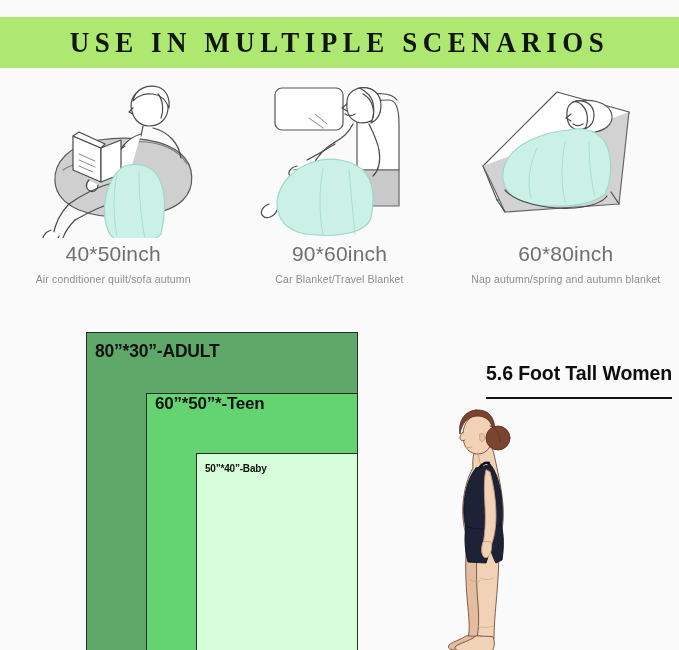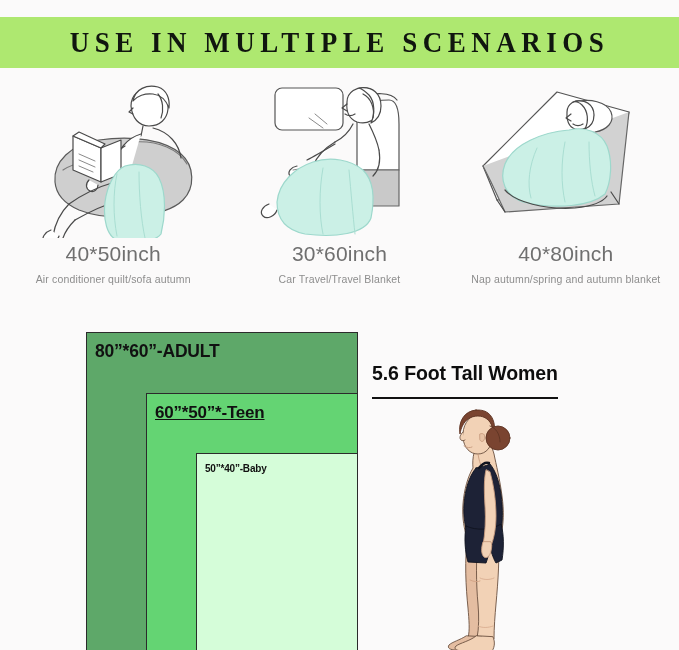--- a/index.html
+++ b/index.html
@@ -2,21 +2,21 @@
 <html><head>
 <meta charset="utf-8">
 <style>
   html,body{margin:0;padding:0;}
   body{
     width:679px;height:650px;
     background:#fbfafa;
     font-family:"Liberation Sans", sans-serif;
     overflow:hidden;position:relative;
   }
-  .page{position:absolute;inset:0;}
+  .page{position:absolute;inset:0;text-align:right;}
 
   
   .banner{
     position:absolute;left:0;top:17px;width:679px;height:51px;
     background:#aee870;
     display:flex;align-items:center;justify-content:center;
   }
   .banner-title{
     font-family:"Liberation Serif", serif;
     font-size:27px;font-weight:700;color:#10160f;
@@ -41,21 +41,21 @@
   }
   .rect{position:absolute;border:1.6px solid #2b2b2b;box-sizing:border-box;}
   .rect-adult{left:86px;top:332px;width:272px;height:322px;background:#5ea869;z-index:1;}
   .rect-teen{left:146px;top:393px;width:212px;height:261px;background:#64d473;z-index:2;}
   .rect-baby{left:196px;top:453px;width:162px;height:201px;background:#d5fdd9;z-index:3;}
   .rect-label{
     position:absolute;font-size:17.5px;font-weight:700;color:#111;
     white-space:nowrap;letter-spacing:-.2px;
   }
   .lbl-adult{left:95px;top:341px;z-index:4;}
-  .lbl-teen{left:155px;top:403px;z-index:5;font-size:17px;text-decoration:underline;}
+  .lbl-teen{left:155px;top:394px;z-index:5;font-size:17px;}
   .lbl-baby{left:205px;top:463px;z-index:6;font-size:10px;}
 
   
   .woman-block{position:absolute;left:372px;top:362px;width:300px;height:288px;}
   .woman-title{
     font-size:19.5px;font-weight:700;color:#0d0d0d;letter-spacing:-.1px;
     display:inline-block;padding-bottom:12px;border-bottom:2.2px solid #111;
     white-space:nowrap;
   }
   .woman-art{position:absolute;left:44px;top:40px;}
@@ -161,22 +161,22 @@
             <path d="M74 100 C60 106 48 116 42 128"></path>
 
             <path d="M30 134 C24 136 20 142 24 146 C28 150 36 146 38 140" fill="#ffffff"></path>
 
             <path d="M74 92 C92 86 112 90 124 100 C134 110 136 128 132 148 C126 164 96 168 66 164 C46 160 38 148 38 132 C40 112 56 98 74 92 Z" fill="#cbf0e6" stroke="#9dd8cc"></path>
             <path d="M84 98 C80 120 80 146 84 164" stroke="#a9ded2" stroke-width="1"></path>
             <path d="M110 100 C112 122 114 146 116 164" stroke="#a9ded2" stroke-width="1"></path>
           </g>
         </svg>
       </div>
-      <div class="scene-size">30*60inch</div>
-      <div class="scene-desc">Car Travel/Travel Blanket</div>
+      <div class="scene-size">90*60inch</div>
+      <div class="scene-desc">Car Blanket/Travel Blanket</div>
     </div>
 
     <div class="scene">
       <div class="scene-art">
         <svg width="210" height="168" viewBox="0 0 210 168">
           <g fill="none" stroke="#4a4a4a" stroke-width="1.2" stroke-linejoin="round" stroke-linecap="round">
 
             <path d="M96 22 L168 42 L150 122 L36 130 L22 96 Z" fill="#ffffff" stroke="#555"></path>
 
             <path d="M22 96 L30 112 L44 142 L158 134 L168 42" fill="#d2d2d2" stroke="#666"></path>
@@ -198,32 +198,32 @@
 
             <path d="M108 60 C124 56 140 62 146 76 C152 92 150 112 144 124 C130 136 96 140 62 132 C44 126 38 110 44 94 C52 74 82 62 108 60 Z" fill="#cbf0e6" stroke="#9dd8cc"></path>
             <path d="M76 78 C68 96 66 114 70 128" stroke="#a9ded2" stroke-width="1"></path>
             <path d="M104 72 C100 92 100 114 104 132" stroke="#a9ded2" stroke-width="1"></path>
             <path d="M128 72 C128 92 130 112 134 126" stroke="#a9ded2" stroke-width="1"></path>
 
             <path d="M44 120 C54 132 84 140 114 138 C132 136 142 132 146 126"></path>
           </g>
         </svg>
       </div>
-      <div class="scene-size">40*80inch</div>
+      <div class="scene-size">60*80inch</div>
       <div class="scene-desc">Nap autumn/spring and autumn blanket</div>
     </div>
 
   </div>
 
   <div>
     <div class="rect rect-adult"></div>
     <div class="rect rect-teen"></div>
     <div class="rect rect-baby"></div>
 
-    <div class="rect-label lbl-adult">80”*60”-ADULT</div>
+    <div class="rect-label lbl-adult">80”*30”-ADULT</div>
     <div class="rect-label lbl-teen">60”*50”*-Teen</div>
     <div class="rect-label lbl-baby">50”*40”-Baby</div>
   </div>
 
   <div class="woman-block">
     <div class="woman-title">5.6 Foot Tall Women</div>
 
     <div class="woman-art">
       <svg width="128" height="250" viewBox="0 0 128 250">
         <g stroke="#6b5040" stroke-width="0.9" stroke-linejoin="round" stroke-linecap="round">

